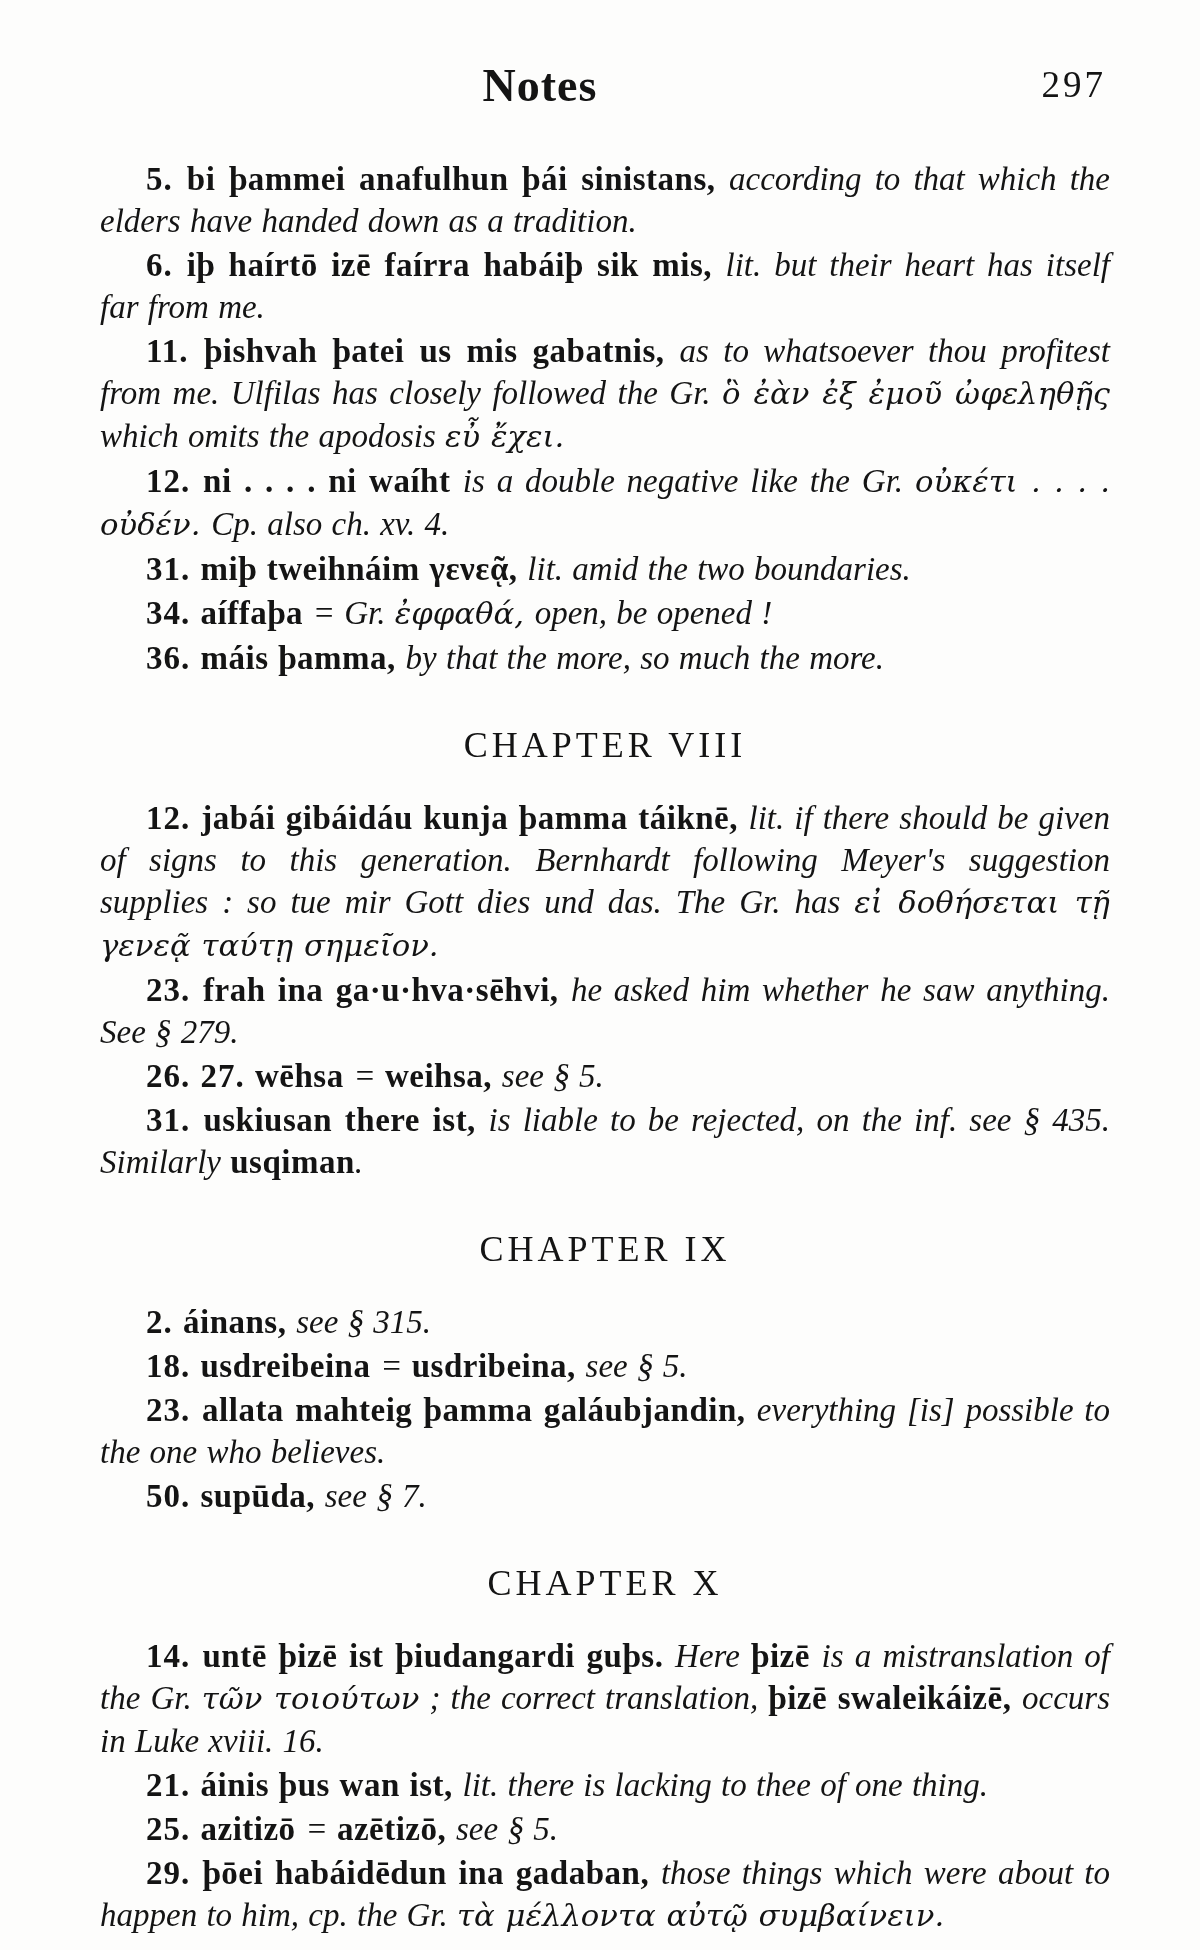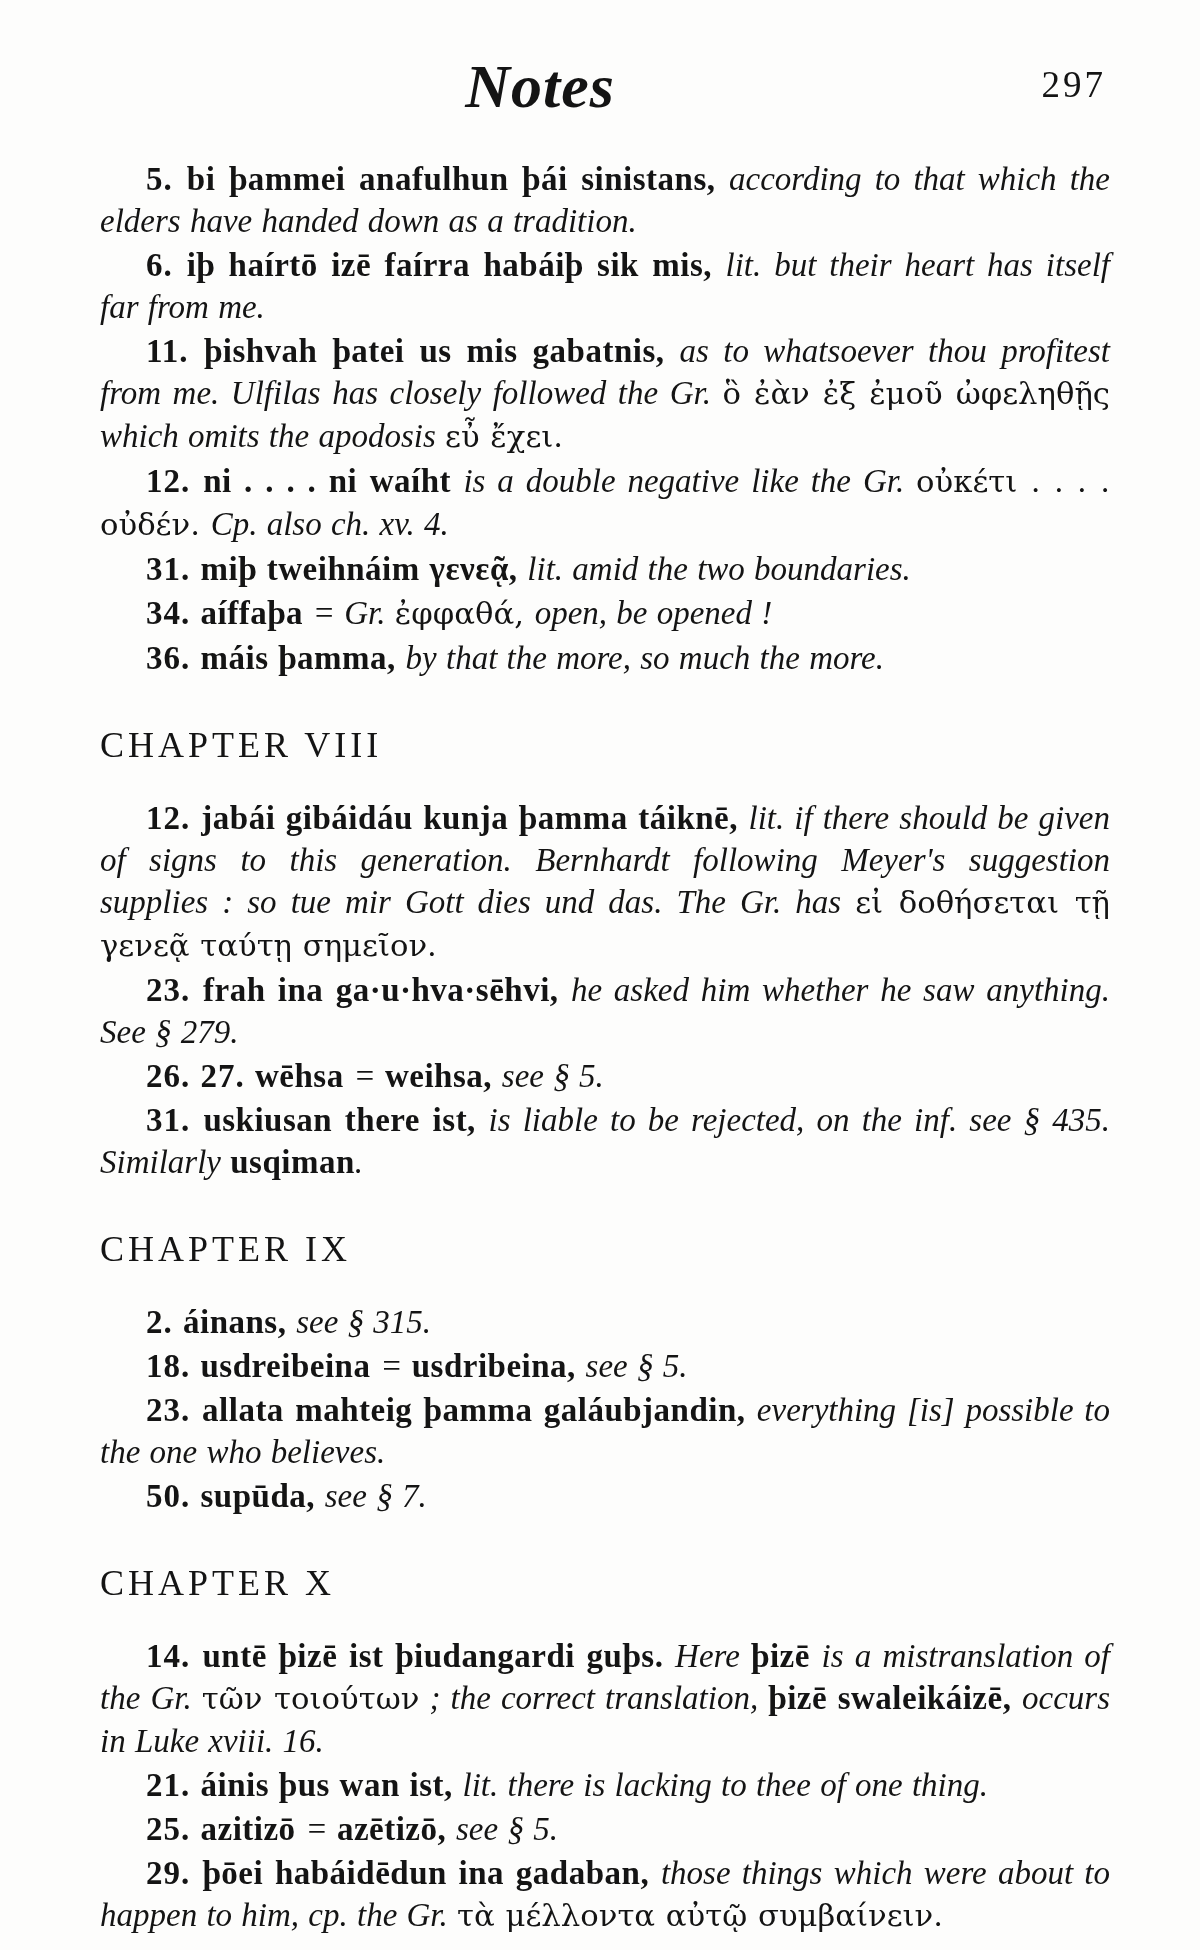--- a/index.html
+++ b/index.html
@@ -26,23 +26,22 @@
   .page-header {
     position: relative;
     height: 72px;
     margin-bottom: 30px;
   }
   .page-title {
     position: absolute;
     left: 0;
     right: 130px;
     text-align: center;
-    font-style: italic;
     font-weight: bold;
-    font-size: 62px;
+    font-size: 46px;
     letter-spacing: 1px;
     line-height: 60px;
   }
   .page-number {
     position: absolute;
     right: 4px;
     top: 7px;
     font-size: 37px;
     letter-spacing: 3px;
     line-height: 44px;
@@ -52,36 +51,38 @@
     padding: 0;
     font-size: 33px;
     line-height: 42px;
     text-align: justify;
     text-indent: 46px;
     word-spacing: 1px;
   }
   .note + .note { margin-top: 2px; }
   .chapter {
     margin: 44px 0 30px 0;
+    text-align: center;
     font-size: 36px;
     font-weight: normal;
     letter-spacing: 4px;
     line-height: 44px;
   }
   .seg-num {
     font-weight: bold;
     letter-spacing: 1px;
   }
   .seg-gothic {
     font-weight: bold;
     letter-spacing: 0.5px;
   }
   .seg-roman { font-weight: normal; font-style: italic; }
   .seg-italic { font-style: italic; }
   .seg-greek {
+    font-style: italic;
     font-family: "DejaVu Serif", serif;
     font-size: 0.93em;
   }
 </style>
 </head>
 <body>
 
 <div class="page">
   <div class="content">
     <div class="page-header">

